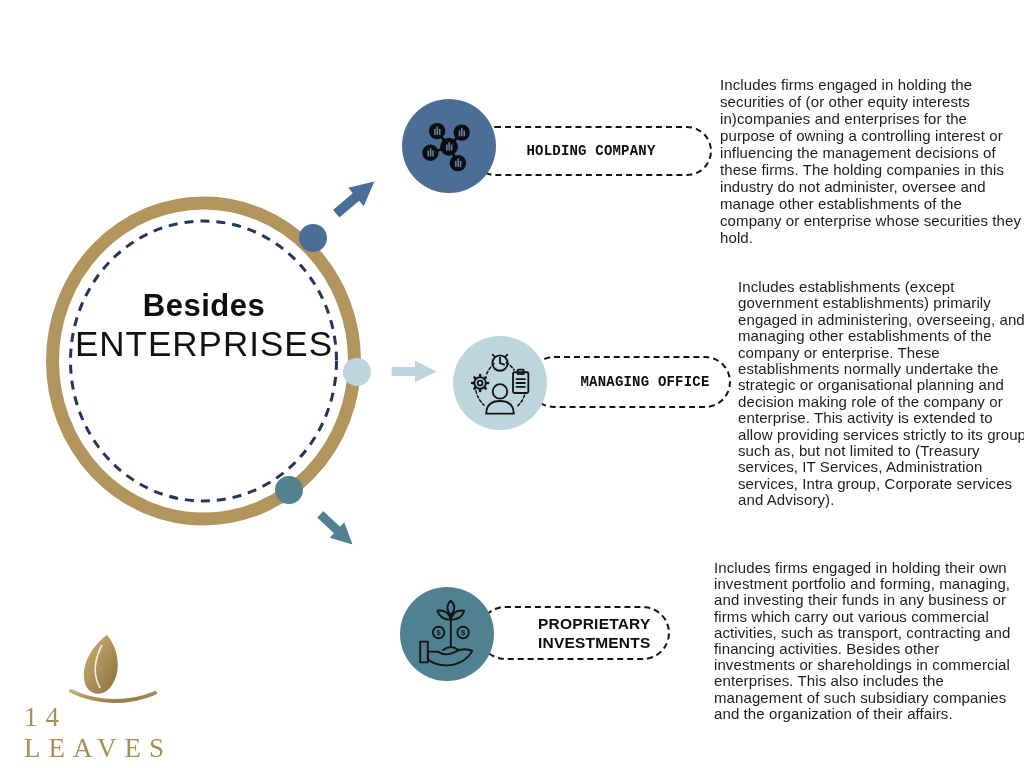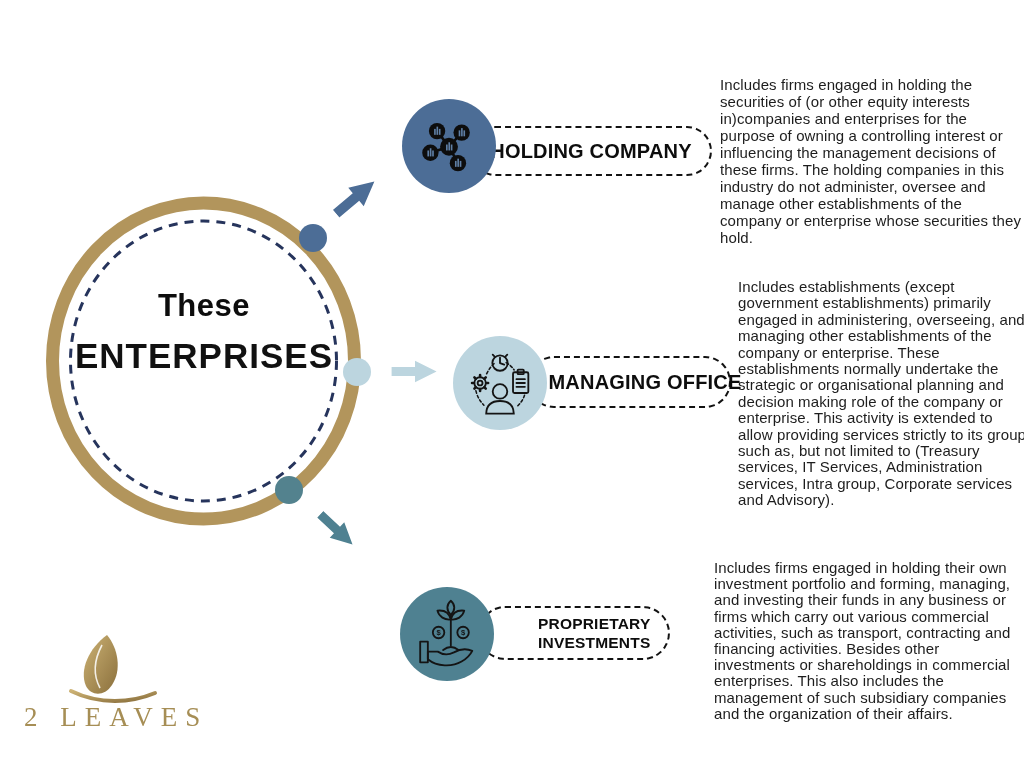--- a/index.html
+++ b/index.html
@@ -5,32 +5,32 @@
   html,body{margin:0;padding:0;background:#ffffff;}
   #canvas{
     position:relative;width:1024px;height:768px;background:#ffffff;
     overflow:hidden;font-family:"Liberation Sans",sans-serif;color:#1d1d1d;
   }
   .abs{position:absolute;}
 
   
   .center-text{left:58px;top:288px;width:292px;text-align:center;z-index:4;}
   .center-line1{font-size:31px;font-weight:700;color:#0d0d0d;letter-spacing:.5px;}
-  .center-line2{font-size:35px;font-weight:700;color:#111;letter-spacing:1px;margin-top:12px;}
+  .center-line2{font-size:35px;font-weight:400;color:#111;letter-spacing:1px;}
   .center-line3{font-size:19px;font-weight:700;color:#0d0d0d;margin-top:16px;letter-spacing:.2px;}
 
   
   .pill{
     background:#fff;border:2.5px dashed #121212;border-radius:28px;
     z-index:2;display:flex;align-items:center;box-sizing:border-box;
   }
   .pill-holding{left:470px;top:126px;width:242px;height:50px;justify-content:center;}
   .pill-managing{left:528px;top:356px;width:203px;height:52px;justify-content:center;padding-left:31px;}
   .pill-proprietary{left:478px;top:606px;width:192px;height:54px;justify-content:flex-end;padding-left:30px;}
-  .pill-label{font-weight:700;font-size:20px;color:#0d0d0d;letter-spacing:.2px;white-space:nowrap;}
+  .pill-label{font-weight:700;font-size:14px;color:#0d0d0d;letter-spacing:.2px;white-space:nowrap;font-family:Liberation Mono, monospace;}
   .pill-label-2line{font-weight:700;font-size:15.5px;color:#0d0d0d;letter-spacing:.2px;line-height:19px;white-space:normal;width:130px;}
 
   
   .node-circle{width:94px;height:94px;border-radius:50%;z-index:3;display:flex;align-items:center;justify-content:center;}
   .node-holding{left:402px;top:99px;background:#4c6d96;}
   .node-managing{left:453px;top:336px;background:#bcd5df;}
   .node-proprietary{left:400px;top:587px;background:#4f8191;}
 
   
   .desc{font-size:15px;letter-spacing:.1px;color:#1d1d1d;z-index:1;}
@@ -56,21 +56,21 @@
 
   <svg class="abs" style="left:30px;top:180px;z-index:1;" width="350" height="370" viewBox="0 0 350 370">
     <ellipse cx="173.5" cy="181" rx="151" ry="158" fill="#ffffff" stroke="#b2955c" stroke-width="13"></ellipse>
     <ellipse cx="173.5" cy="181" rx="133" ry="140" fill="none" stroke="#26345c" stroke-width="3" stroke-dasharray="9 7"></ellipse>
     <circle cx="283" cy="58" r="14" fill="#4c6d96"></circle>
     <circle cx="327" cy="192" r="14" fill="#bcd5df"></circle>
     <circle cx="259" cy="310" r="14" fill="#53828e"></circle>
   </svg>
 
   <div class="abs center-text">
-    <div class="center-line1">These</div>
+    <div class="center-line1">Besides</div>
     <div class="center-line2">ENTERPRISES</div>
   </div>
 
   <svg class="abs arrow arrow-1" width="52" height="30" viewBox="0 0 52 30">
     <path d="M0 10 H26 V3 L50 15 L26 27 V20 H0 Z" fill="#4c6d96"></path>
   </svg>
   <svg class="abs arrow arrow-2" width="48" height="27" viewBox="0 0 52 30">
     <path d="M0 10 H26 V3 L50 15 L26 27 V20 H0 Z" fill="#bcd5df"></path>
   </svg>
   <svg class="abs arrow arrow-3" width="46" height="28" viewBox="0 0 52 30">
@@ -183,15 +183,15 @@
     <defs>
       <linearGradient id="goldgrad" x1="0" y1="0" x2="1" y2="1">
         <stop offset="0" stop-color="#cdb375"></stop>
         <stop offset="1" stop-color="#8a6f3c"></stop>
       </linearGradient>
     </defs>
     <path d="M52 2 C34 15 24 37 31 53 C36 63 49 64 57 52 C67 37 63 15 52 2 Z" fill="url(#goldgrad)"></path>
     <path d="M16 58 C45 72 76 70 100 60" stroke="url(#goldgrad)" stroke-width="4" fill="none" stroke-linecap="round"></path>
     <path d="M47 12 C39 27 38 42 45 55" stroke="#ffffff" stroke-width="1.6" fill="none" opacity="0.85"></path>
   </svg>
-  <div class="abs logo-text">2 LEAVES</div>
+  <div class="abs logo-text">14 LEAVES</div>
 
 </div>
 
 </body></html>

